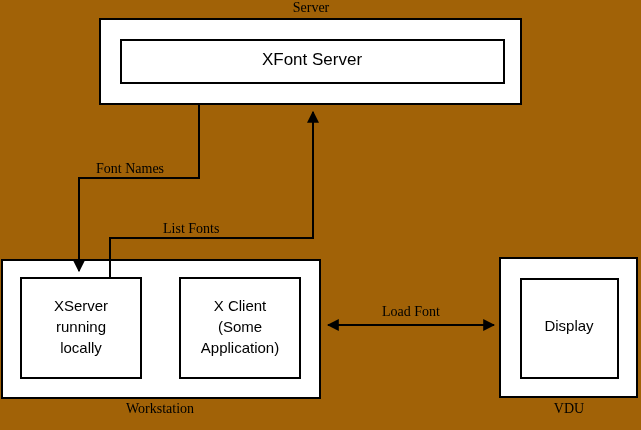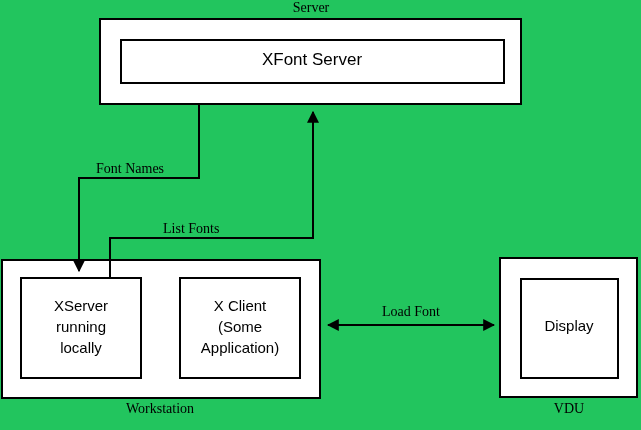--- a/index.html
+++ b/index.html
@@ -4,21 +4,21 @@
 <style>
   html, body {
     margin: 0;
     padding: 0;
     background: #ffffff;
   }
   #canvas {
     position: relative;
     width: 641px;
     height: 430px;
-    background: #22c55e;
+    background: #a16207;
     overflow: hidden;
     font-family: "Liberation Sans", sans-serif;
   }
   svg.layer {
     position: absolute;
     top: 0;
     left: 0;
     width: 641px;
     height: 430px;
   }

